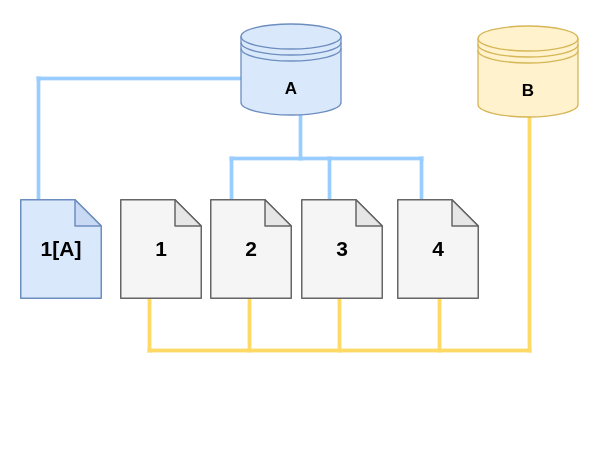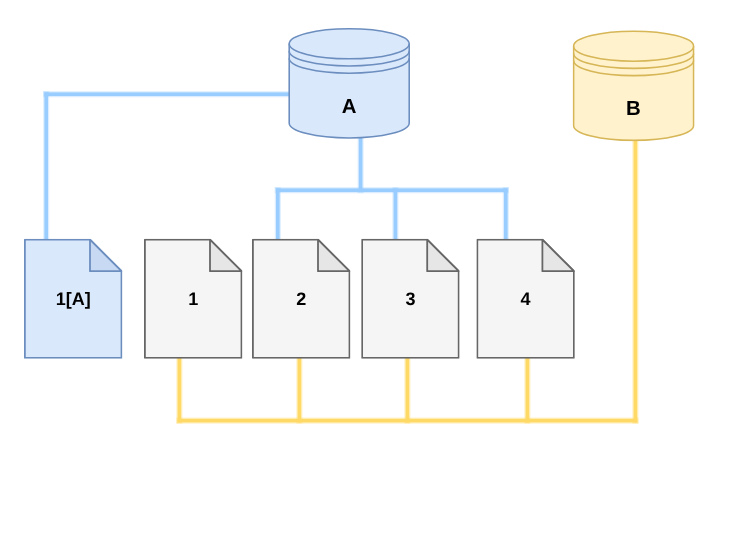--- a/index.html
+++ b/index.html
@@ -37,21 +37,21 @@
   }
   .doc-label {
     position: absolute;
     left: 0;
     top: 0;
     width: 100%;
     height: 100%;
     display: flex;
     align-items: center;
     justify-content: center;
-    font-size: 15px;
+    font-size: 21px;
     font-weight: 700;
     color: #000000;
   }
   .edge {
     position: absolute;
   }
   .edge-blue {
     background: #99ccff;
     box-shadow: 0 0 0 1px rgba(153, 204, 255, 0.35);
   }

